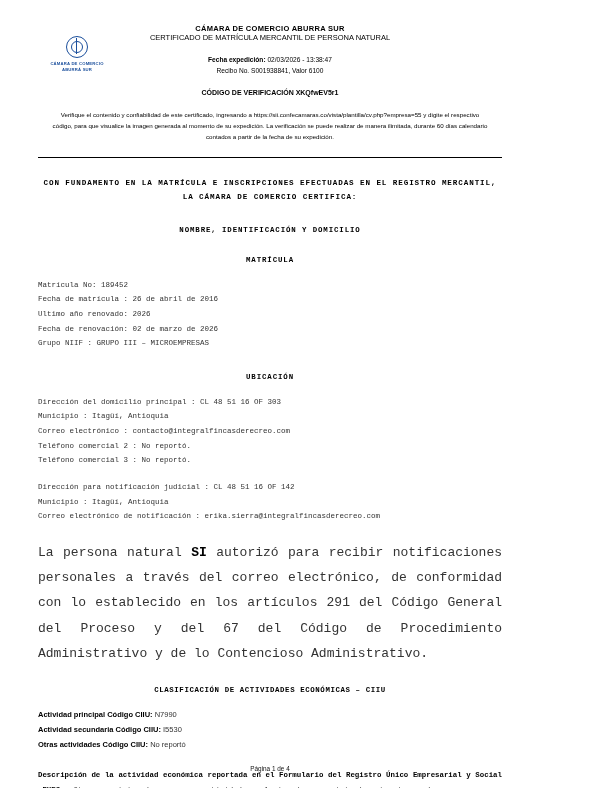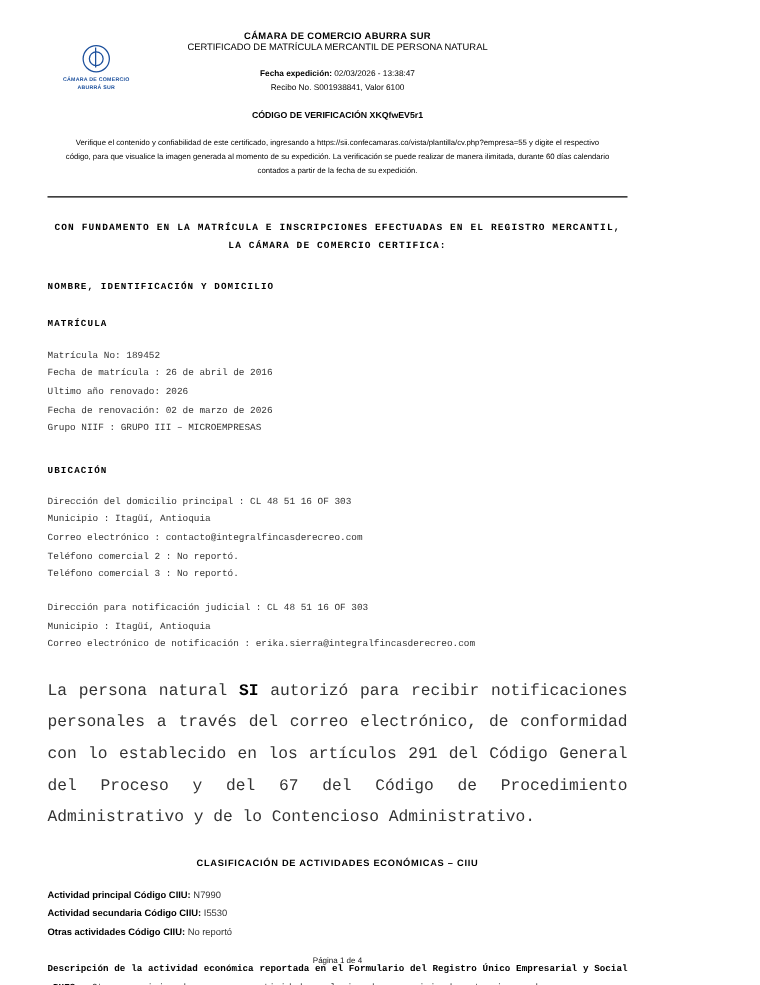--- a/index.html
+++ b/index.html
@@ -112,21 +112,21 @@
     letter-spacing: 0.9px;
     text-align: center;
     line-height: 1.85;
     margin-top: 18px;
     font-family: "Liberation Mono", monospace;
   }
   .section-head {
     font-size: 7.4px;
     font-weight: bold;
     letter-spacing: 0.9px;
-    text-align: left;
+    text-align: center;
     margin-top: 22px;
     font-family: "Liberation Mono", monospace;
   }
   .block {
     margin-top: 14px;
   }
   .line {
     font-family: "Liberation Mono", monospace;
     font-size: 7.5px;
     line-height: 1.95;
@@ -144,21 +144,21 @@
     margin-top: 16px;
   }
   .para .strong { font-weight: bold; color: #000; }
 
   .ciiu-head {
     font-size: 7.4px;
     font-weight: bold;
     letter-spacing: 0.6px;
     text-align: center;
     margin-top: 20px;
-    font-family: Liberation Sans, sans-serif;
+    font-family: Liberation Mono, monospace;
   }
   .ciiu-line {
     font-family: Liberation Sans, sans-serif;
     font-size: 7.5px;
     line-height: 2.0;
     margin-top: 0;
   }
   .ciiu-line .k { font-weight: bold; color: #000; }
   .ciiu-line .v { color: #333; }
   .ciiu-block { margin-top: 13px; }
@@ -224,21 +224,21 @@
 
   <div class="section-head">UBICACIÓN</div>
   <div class="block">
     <div class="line">Dirección del domicilio principal : CL 48 51 16 OF 303</div>
     <div class="line">Municipio : Itagüí, Antioquia</div>
     <div class="line">Correo electrónico : contacto@integralfincasderecreo.com</div>
     <div class="line">Teléfono comercial 2 : No reportó.</div>
     <div class="line">Teléfono comercial 3 : No reportó.</div>
   </div>
   <div class="block gap">
-    <div class="line">Dirección para notificación judicial : CL 48 51 16 OF 303</div>
+    <div class="line">Dirección para notificación judicial : CL 48 51 16 OF 142</div>
     <div class="line">Municipio : Itagüí, Antioquia</div>
     <div class="line">Correo electrónico de notificación : erika.sierra@integralfincasderecreo.com</div>
   </div>
 
   <div class="para"><span>La persona natural </span><span class="strong">SI</span><span> autorizó para recibir notificaciones personales a través del correo electrónico, de conformidad con lo establecido en los artículos 291 del Código General del Proceso y del 67 del Código de Procedimiento Administrativo y de lo Contencioso Administrativo.</span></div>
 
   <div class="ciiu-head">CLASIFICACIÓN DE ACTIVIDADES ECONÓMICAS – CIIU</div>
   <div class="ciiu-block">
     <div class="ciiu-line">
       <span class="k">Actividad principal Código CIIU:</span>

